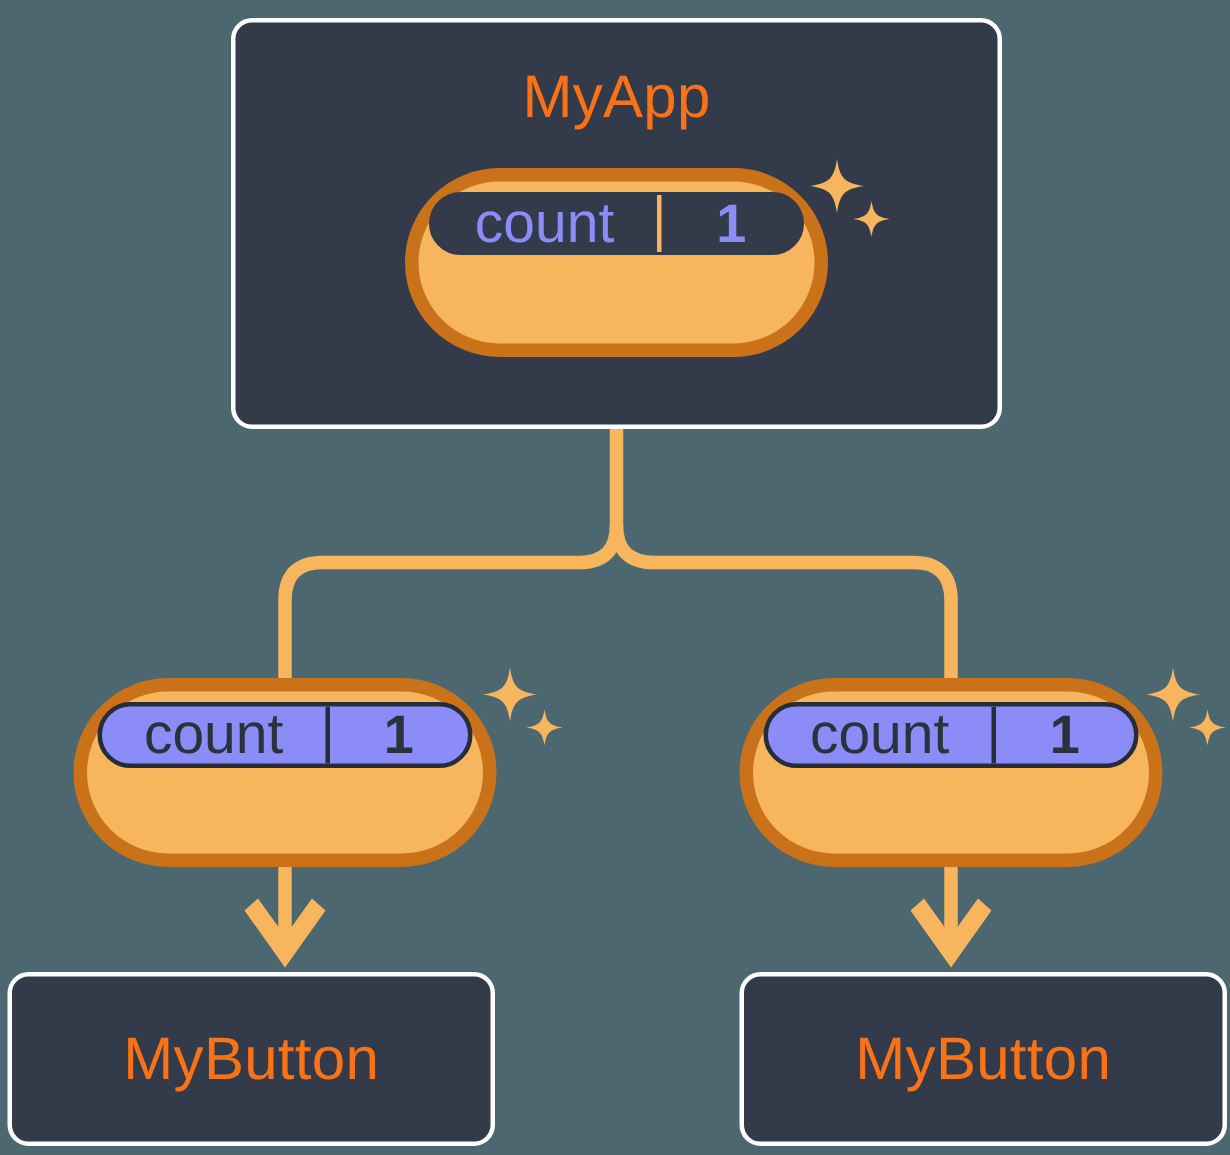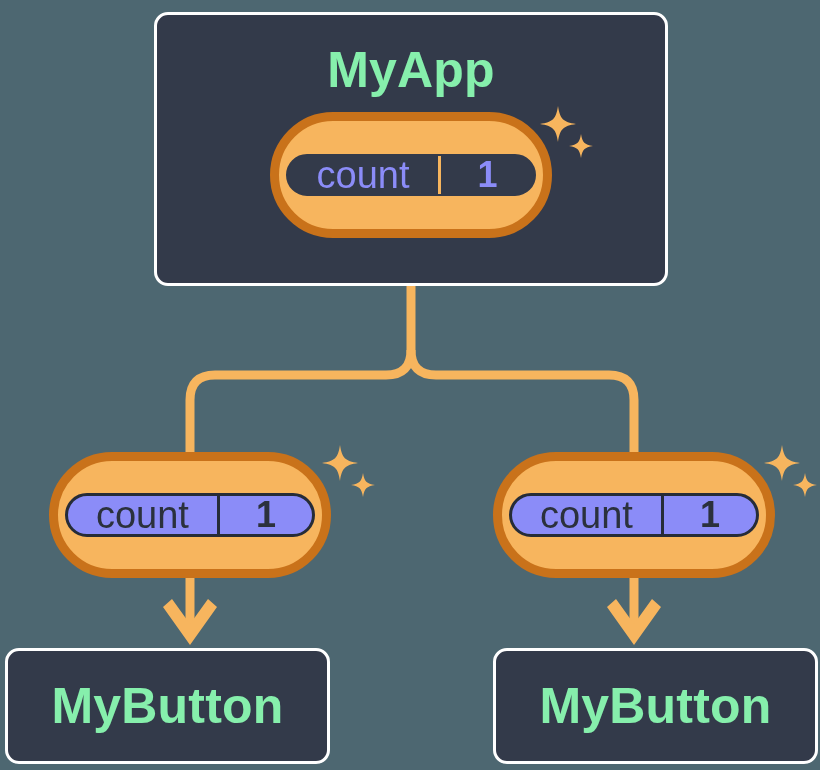--- a/index.html
+++ b/index.html
@@ -37,23 +37,23 @@
     position: absolute;
     box-sizing: border-box;
     background: #333a4a;
     border: 3px solid #ffffff;
     border-radius: 14px;
     display: flex;
     flex-direction: column;
     align-items: center;
   }
   .card-title {
-    color: #86efac;
-    font-size: 50px;
-    font-weight: 700;
+    color: #f97316;
+    font-size: 40px;
+    font-weight: 400;
     letter-spacing: 0.2px;
     line-height: 1;
     white-space: nowrap;
   }
 
   #card-myapp {
     left: 154px;
     top: 12px;
     width: 514px;
     height: 274px;
@@ -74,21 +74,21 @@
     width: 325px;
     height: 116px;
     justify-content: center;
   }
 
   
   .pill {
     position: absolute;
     box-sizing: border-box;
     display: flex;
-    align-items: center;
+    align-items: flex-start;
     border-radius: 999px;
     
     border: 9px solid #c9721a;
     background: #f7b55e;
     padding: 7px;
   }
   .pill-inner {
     flex: 1;
     display: flex;
     align-items: stretch;

